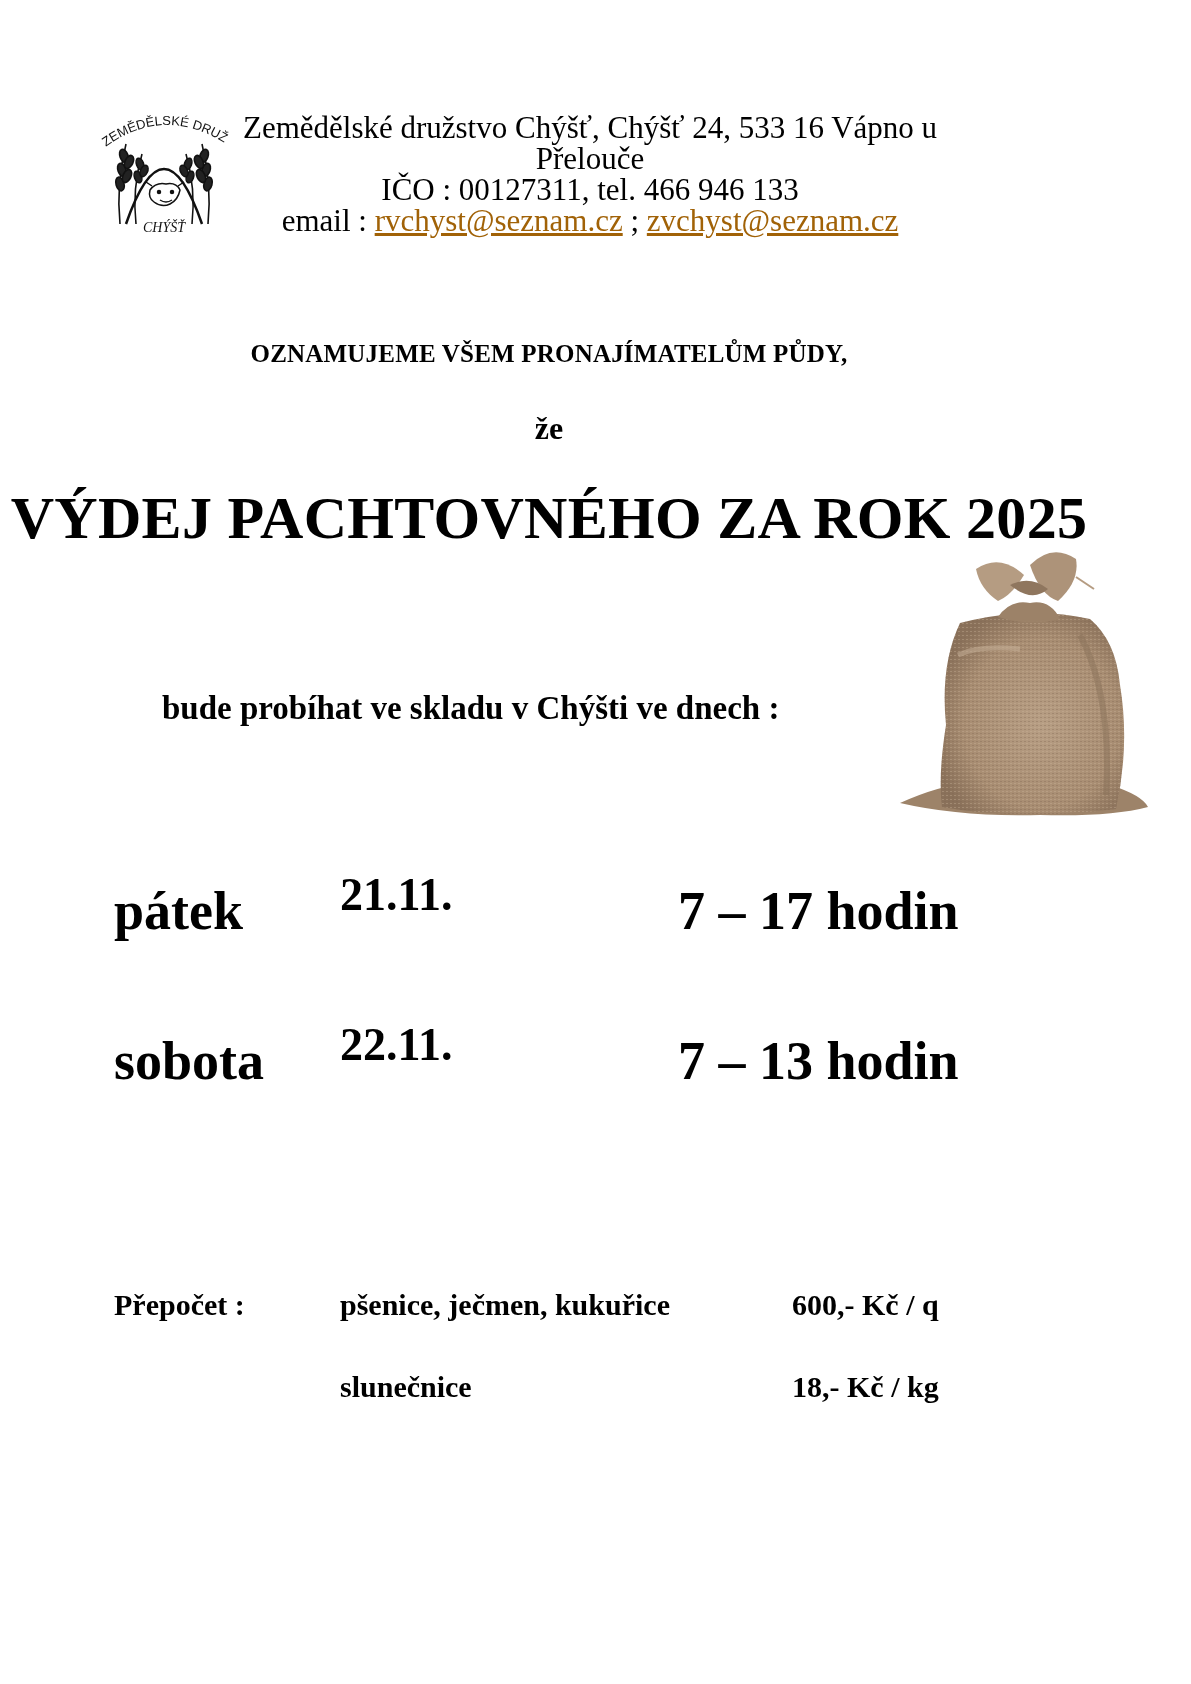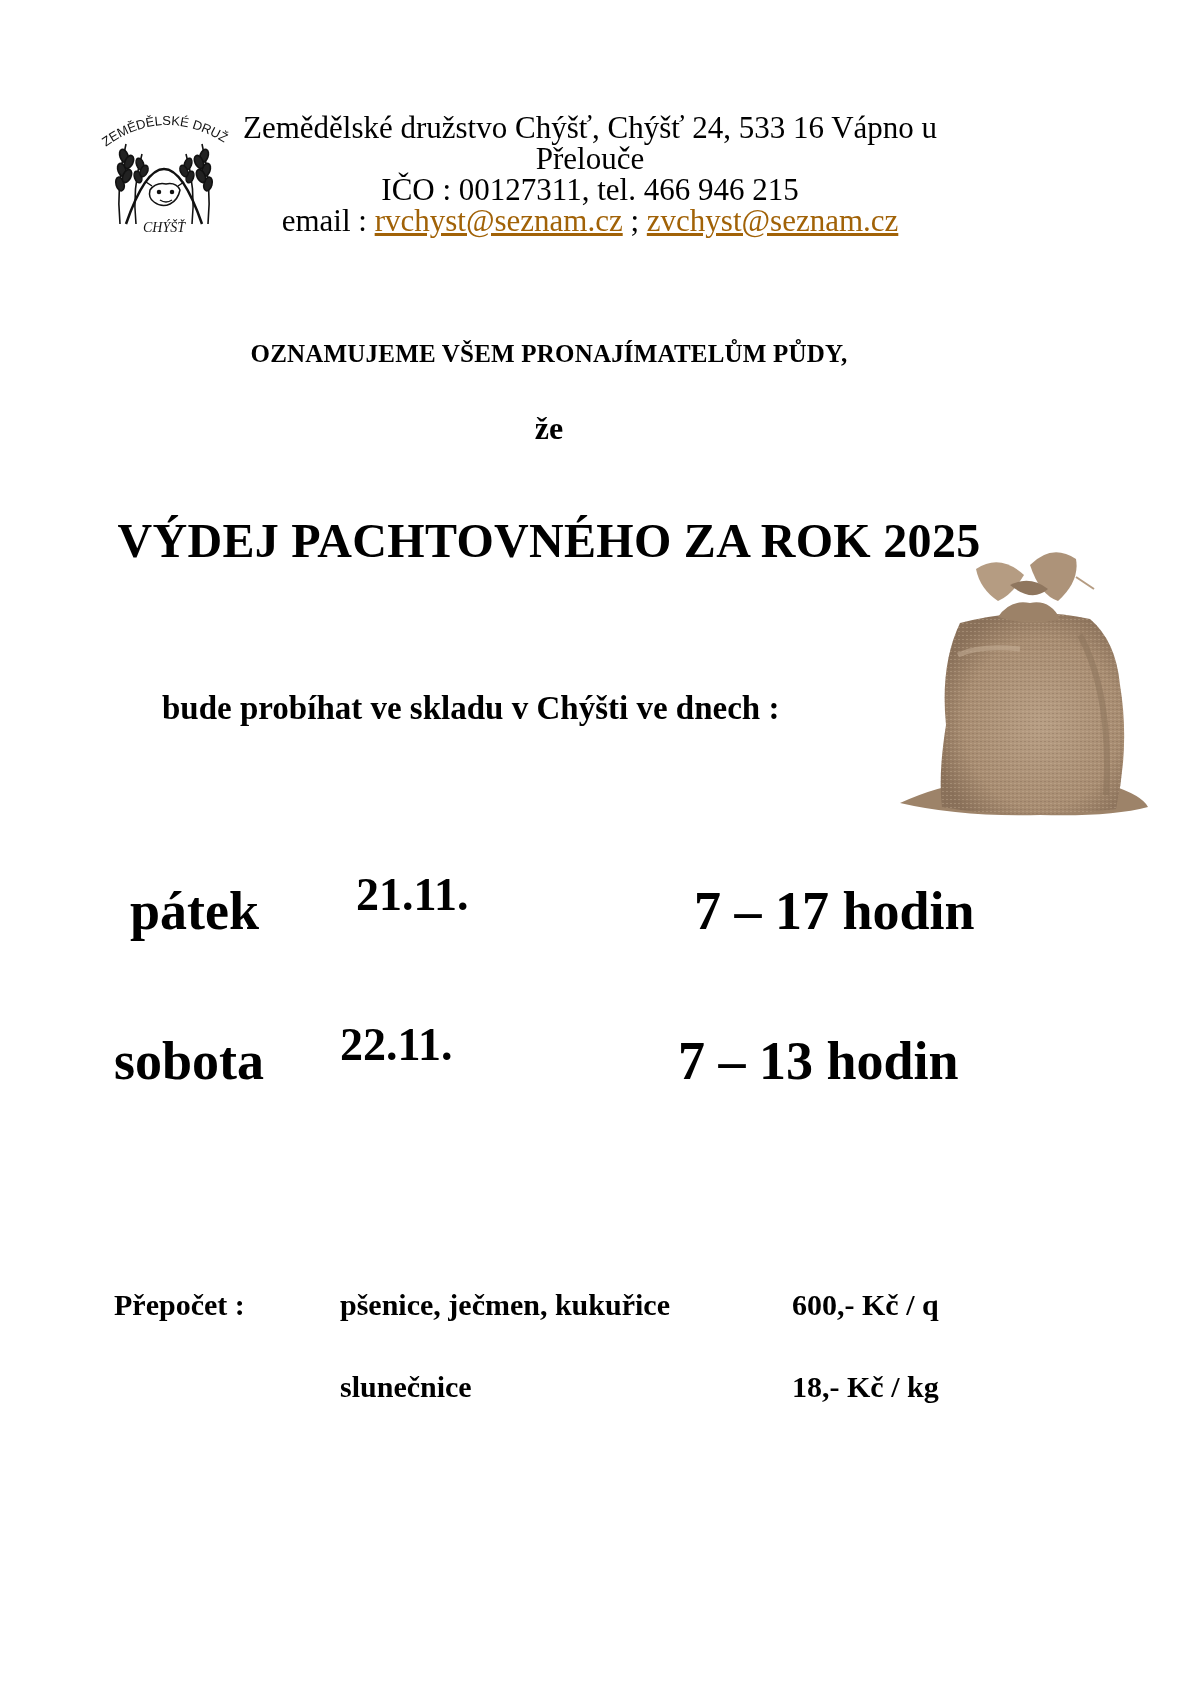--- a/index.html
+++ b/index.html
@@ -31,21 +31,21 @@
       color: #a16207;
       text-decoration: underline;
     }
 
     .announce {
       left: 0; width: 1098px; text-align: center;
       font-weight: bold;
     }
     .line1 { top: 340px; font-size: 25px; letter-spacing: 0.2px; }
     .line2 { top: 410px; font-size: 32px; }
-    .line3 { top: 484px; font-size: 48px; letter-spacing: 0.3px; margin-top: 29px; }
+    .line3 { top: 484px; font-size: 60px; letter-spacing: 0.3px; }
 
     .sub {
       left: 114px; top: 690px;
       font-size: 33px; font-weight: bold; margin-left: 48px;
     }
 
     .sack {
       left: 880px; top: 545px; width: 270px; height: 300px;
     }
 
@@ -116,21 +116,21 @@
       <circle cx="63" cy="88" r="1.5" fill="#111"></circle>
       <circle cx="76" cy="88" r="1.5" fill="#111"></circle>
       <path d="M64,96 Q70,100 76,96"></path>
     </g>
     <text x="68" y="128" text-anchor="middle" font-family="Liberation Serif, serif" font-style="italic" font-size="14" fill="#111">CHÝŠŤ</text>
   </svg>
 </div>
 
 <div class="abs header-lines">
   <div>Zemědělské družstvo Chýšť, Chýšť 24, 533 16 Vápno u Přelouče</div>
-  <div>IČO : 00127311, tel. 466 946 215</div>
+  <div>IČO : 00127311, tel. 466 946 133</div>
   <div>
     <span>email :</span>
     <a>rvchyst@seznam.cz</a>
     <span>;</span>
     <a>zvchyst@seznam.cz</a>
   </div>
 </div>
 
 <div class="abs announce line1">OZNAMUJEME VŠEM PRONAJÍMATELŮM PŮDY,</div>
 <div class="abs announce line2">že</div>
@@ -163,21 +163,21 @@
     <path d="M130,40 Q150,30 168,44 Q152,58 130,40 Z" fill="#8f765e"></path>
     <path d="M196,32 L214,44" stroke="#b59c82" stroke-width="2"></path>
 
     <path d="M200,90 Q232,150 226,250" stroke="#8a715a" stroke-width="6" fill="none" opacity="0.5"></path>
     <path d="M78,110 Q100,100 140,104" stroke="#c7b199" stroke-width="5" fill="none" opacity="0.5"></path>
   </svg>
 </div>
 
 <div class="abs sub">bude probíhat ve skladu v Chýšti ve dnech :</div>
 
-<div class="abs sched row1" style="left:16px;width:975px;height:80px;">
+<div class="abs sched row1" style="left:0;width:975px;height:80px;">
   <span class="day">pátek</span>
   <span class="date" style="top:-12px;">21.11.</span>
   <span class="hours">7 – 17 hodin</span>
 </div>
 <div class="abs sched row2" style="left:0;width:1191px;height:80px;">
   <span class="day">sobota</span>
   <span class="date" style="top:-12px;">22.11.</span>
   <span class="hours">7 – 13 hodin</span>
 </div>
 

